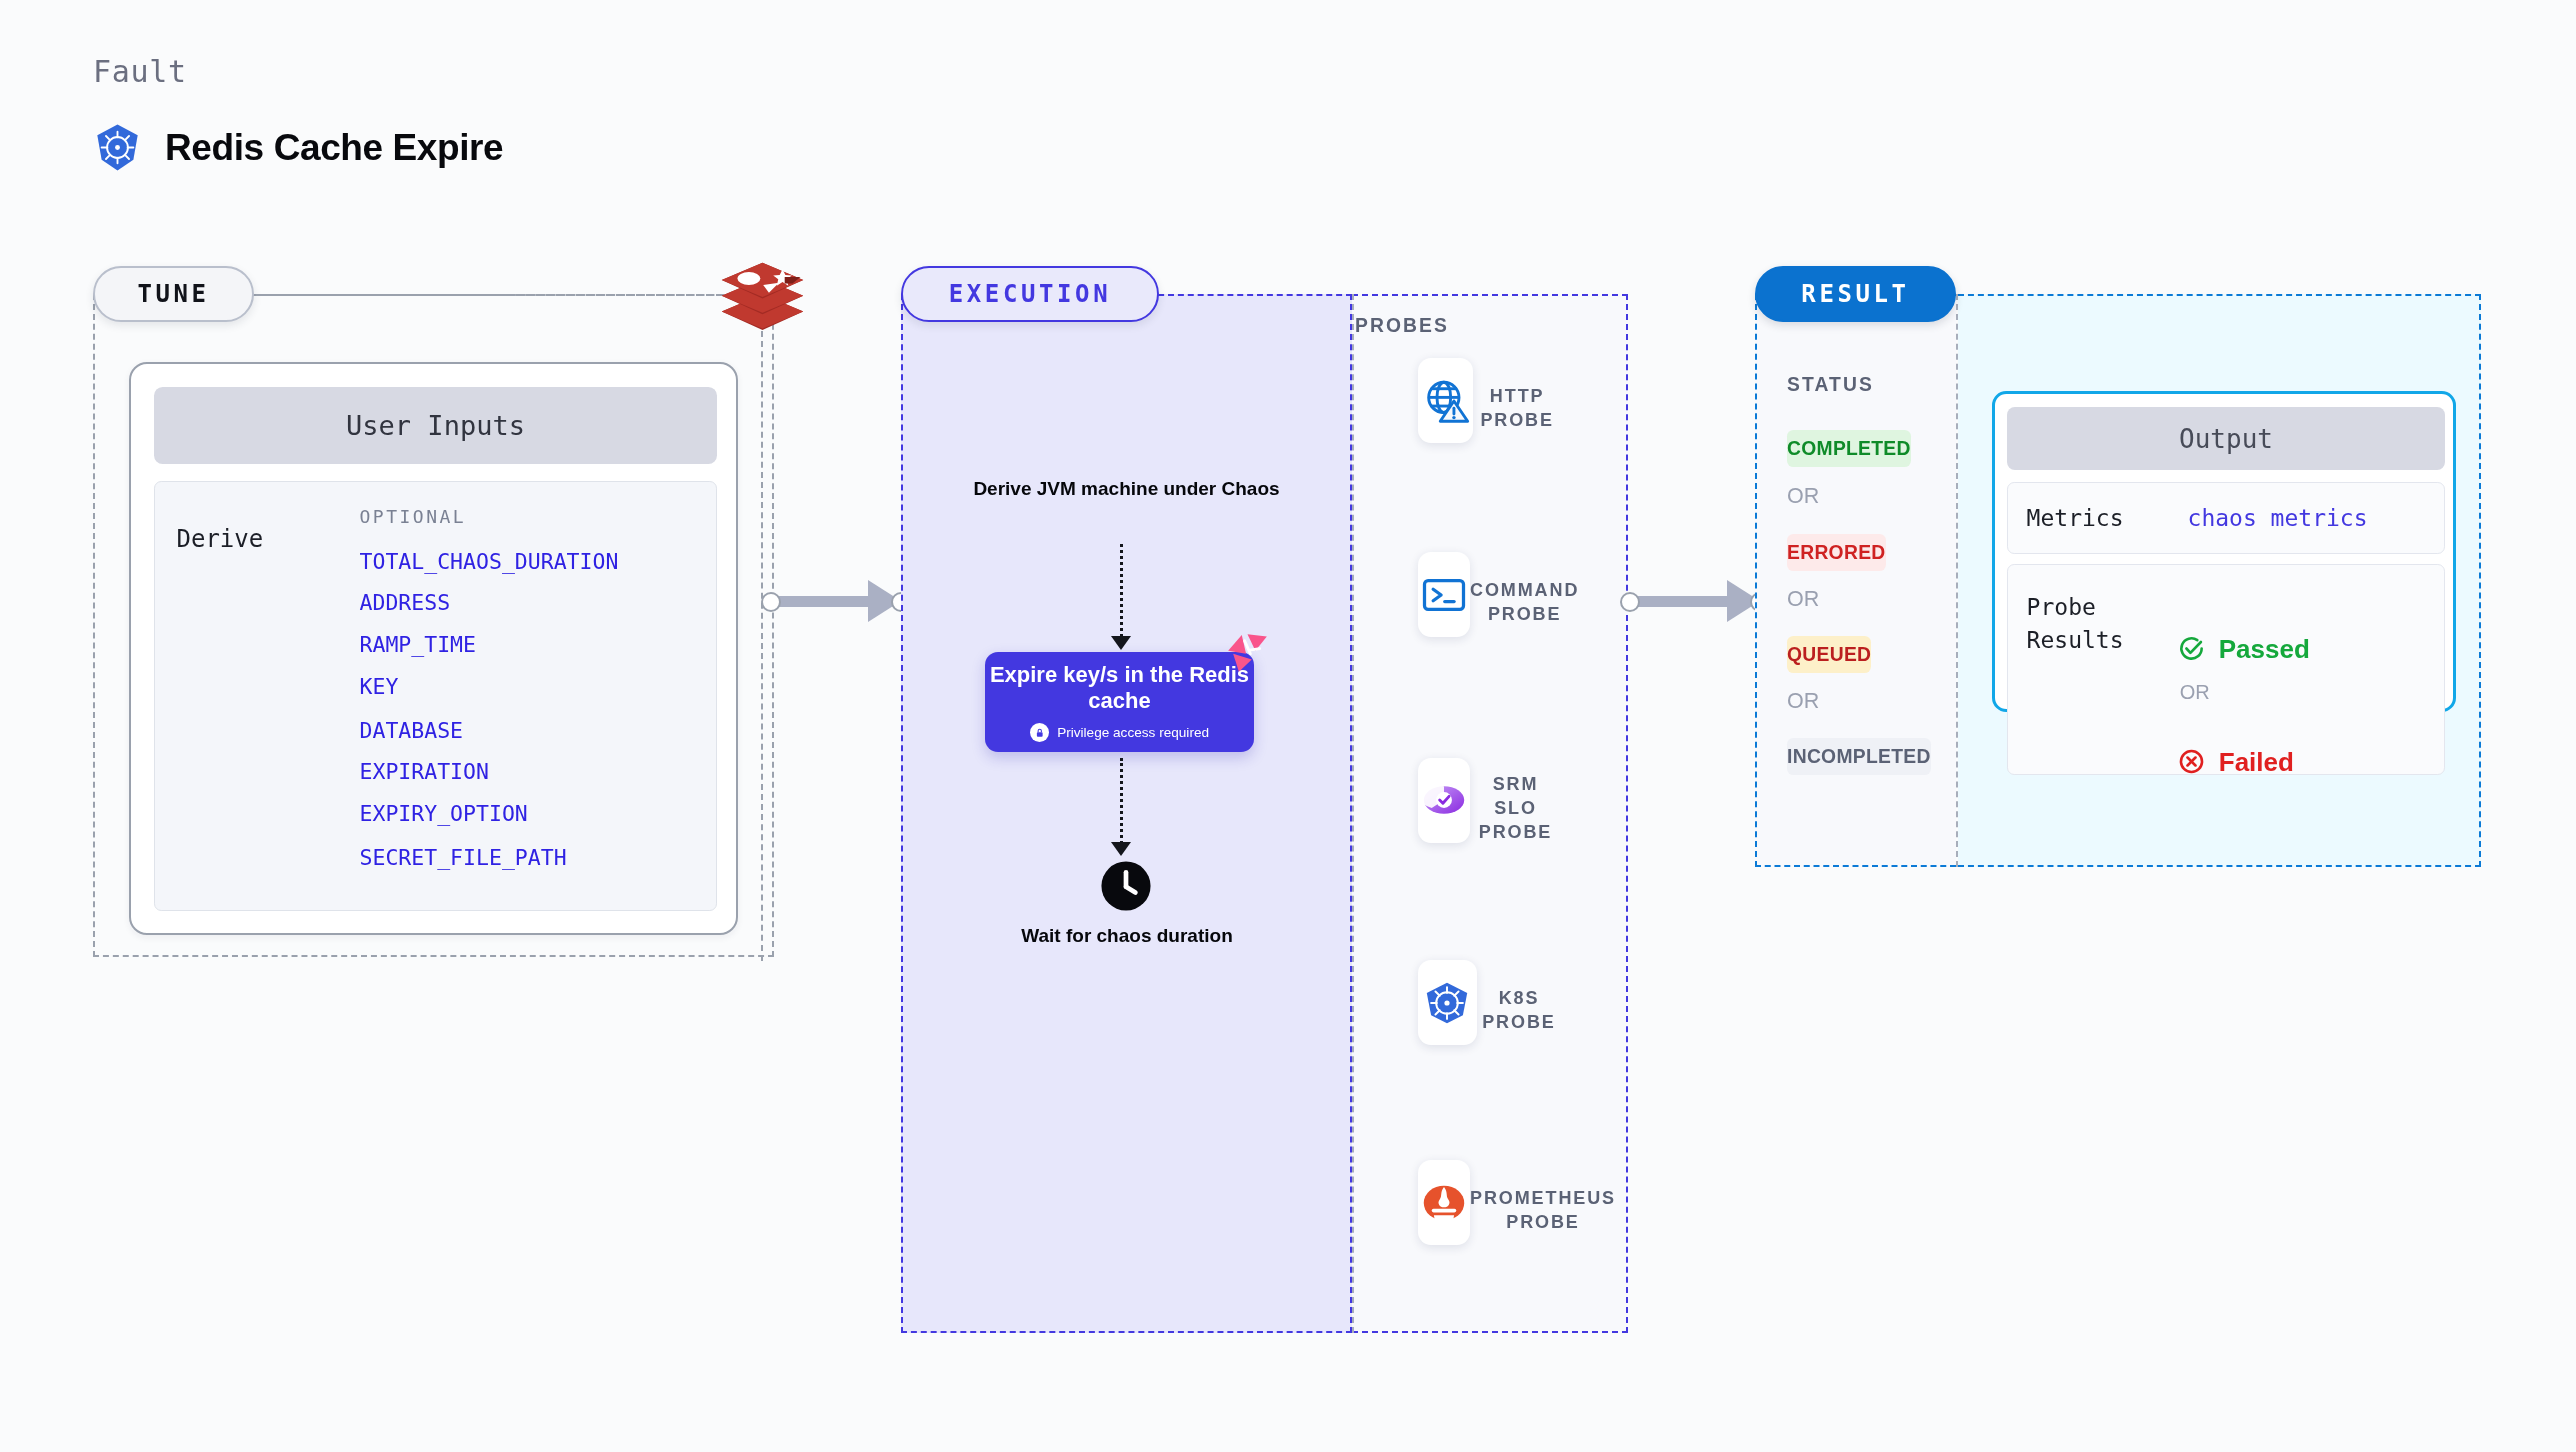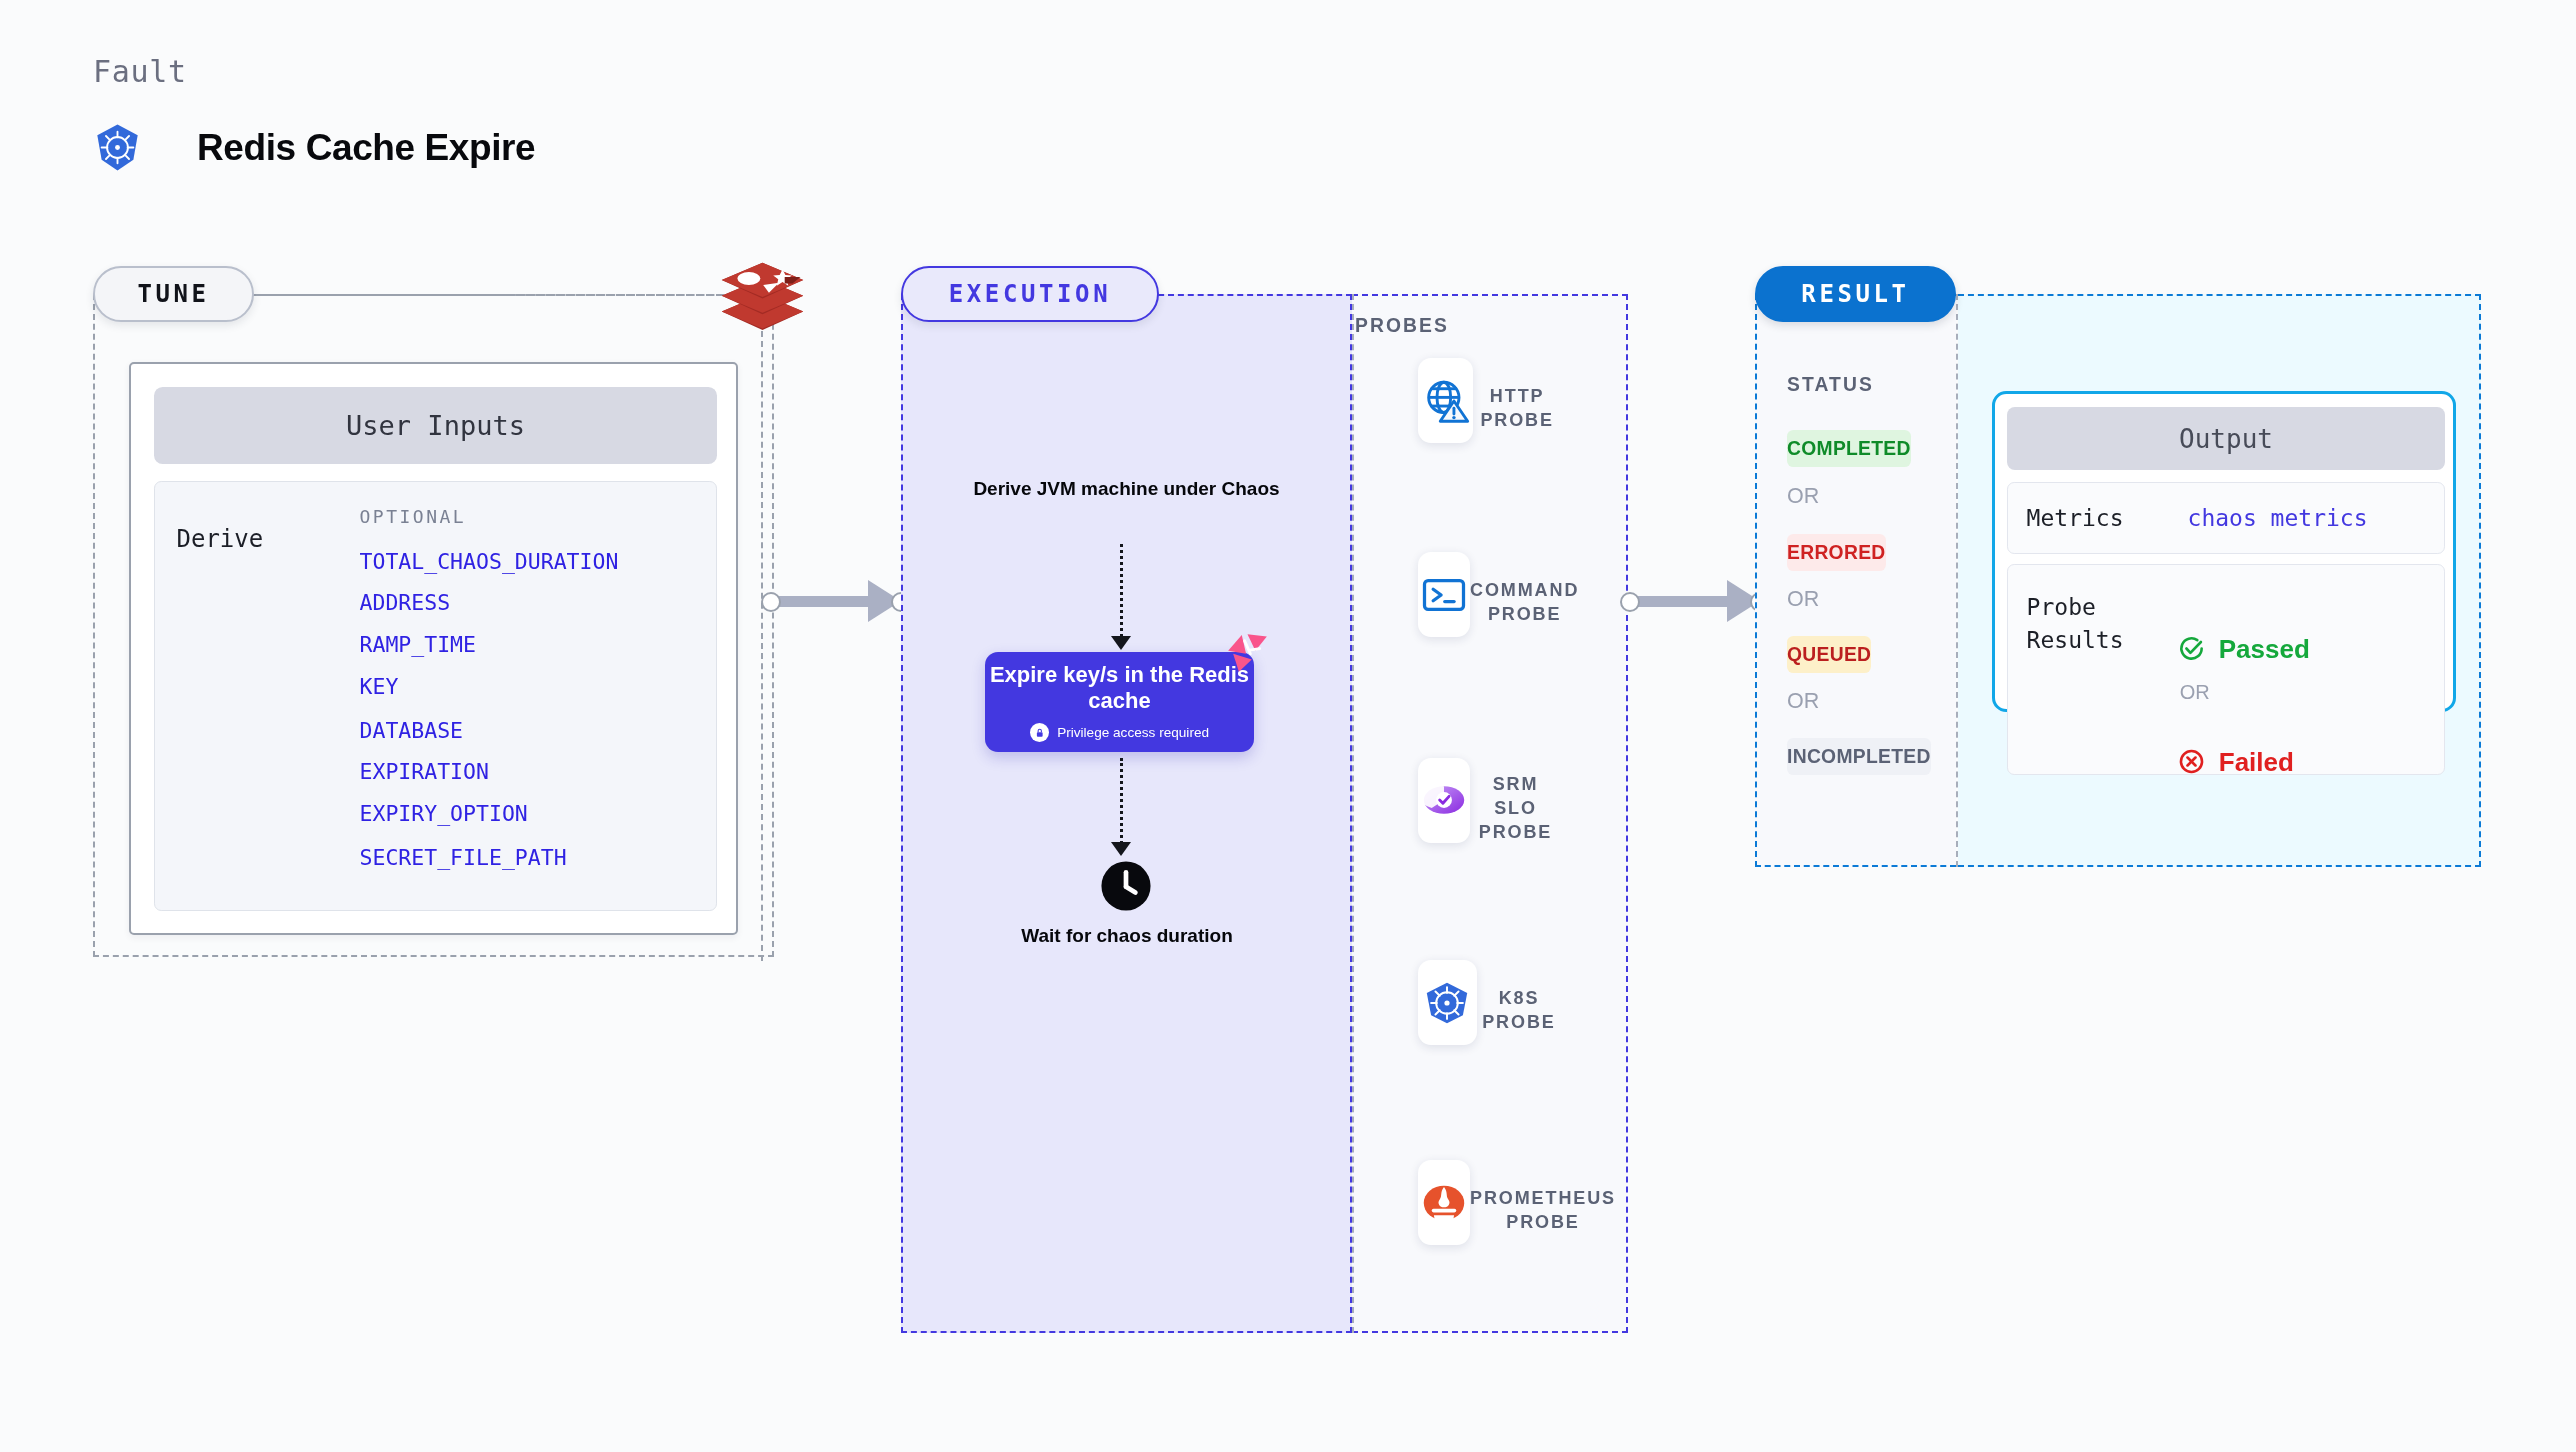--- a/index.html
+++ b/index.html
@@ -12,21 +12,21 @@
   .stage { position: relative; width: 2576px; height: 1452px; }
 
   
   .hdr-fault {
     position: absolute; left: 93px; top: 54px;
     font-family: "DejaVu Sans Mono", monospace;
     font-size: 30px; color: #6b6f80; letter-spacing: 0.7px;
   }
   .hdr-row { position: absolute; left: 93px; top: 123px; display: flex; align-items: center; gap: 23px; }
   .k8s-logo { width: 49px; height: 49px; flex: 0 0 auto; }
-  .hdr-title { font-size: 37px; font-weight: 700; color: #08090d; letter-spacing: -0.4px; margin-left: 32px; }
+  .hdr-title { font-size: 37px; font-weight: 700; color: #08090d; letter-spacing: -0.4px; }
 
   
   .panel { position: absolute; }
   .dash-gray  { border: 2.1px dashed #9aa1ad; }
   .dash-indigo{ border: 2.1px dashed #4338e0; }
   .dash-blue  { border: 2.9px dashed #0b7ad6; }
   .dash-blue2 { border: 2.9px dashed #0b7ad6; }
 
   
   .pill {
@@ -47,21 +47,21 @@
   .pill-result {
     left: 1755px; top: 266px; width: 201px; height: 56px;
     background: #0b72cf; border: 2.1px solid #0b72cf; color: #ffffff;
     font-size: 24px; box-shadow: 0 3.6px 8.6px rgba(30,35,60,.14);
   }
 
   
   #tune-region { left: 93px; top: 294px; width: 681px; height: 663px; background: transparent; }
   .ui-card {
     position: absolute; left: 129px; top: 362px; width: 609px; height: 573px;
-    background: #ffffff; border: 2.1px solid #9aa1ad; border-radius: 5px;
+    background: #ffffff; border: 2.1px solid #9aa1ad; border-radius: 18px;
     box-shadow: 0 2.1px 7.2px rgba(30,35,60,.06);
   }
   .ui-head {
     position: absolute; left: 23px; top: 23px; width: 563px; height: 77px;
     background: #d7d9e3; border-radius: 8.6px;
     display: flex; align-items: center; justify-content: center;
     font-family: "DejaVu Sans Mono", monospace; font-size: 27px; color: #31343f; font-weight: 400;
   }
   .ui-body {
     position: absolute; left: 23px; top: 117px; width: 563px; height: 430px;

